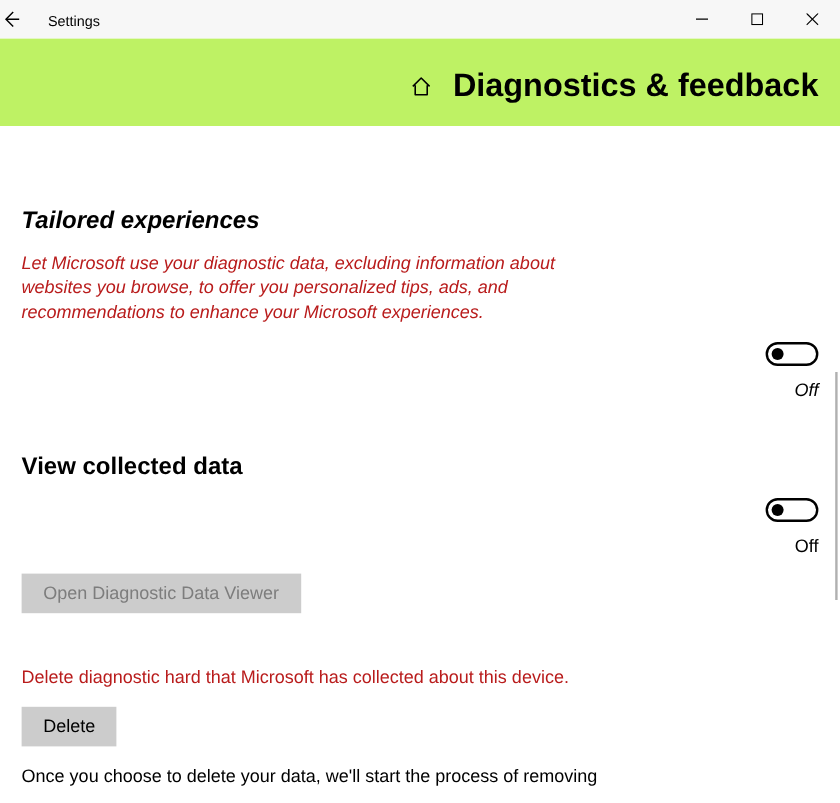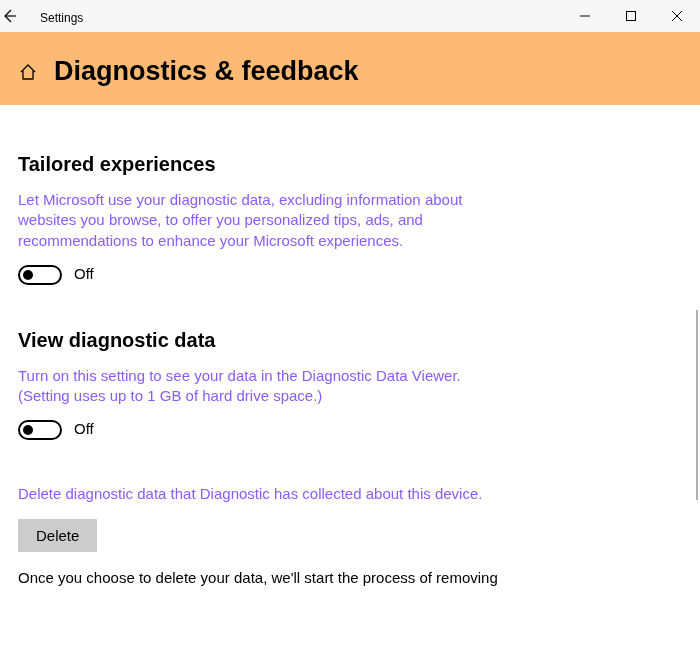--- a/index.html
+++ b/index.html
@@ -47,25 +47,26 @@
     }
     .wc-btn {
       width: 46px;
       height: 32px;
       display: flex;
       align-items: center;
       justify-content: center;
       color: #000;
     }
     .header-area {
-      background: #fdba74;
+      background: #bef264;
       padding: 24px 18px 18px 18px;
       display: flex;
       align-items: center;
       gap: 16px;
+      justify-content: flex-end;
     }
     .home-icon {
       width: 20px;
       height: 20px;
       display: flex;
       align-items: center;
       justify-content: center;
     }
     .page-title {
       font-size: 27px;
@@ -75,39 +76,41 @@
     .content {
       padding: 0 18px;
       height: calc(669px - 32px - 74px);
       overflow: hidden;
       position: relative;
     }
     .section {
       margin-top: 44px;
     }
     .section:first-child {
-      margin-top: 48px;
+      margin-top: 68px;
+      font-style: italic;
     }
     .section-heading {
       font-size: 20px;
       font-weight: 600;
       color: #000;
       margin-bottom: 14px;
     }
     .section-desc {
       font-size: 15px;
-      color: #8b5cf6;
+      color: #b91c1c;
       line-height: 1.35;
       max-width: 480px;
       margin-bottom: 14px;
     }
     .toggle-row {
       display: flex;
-      align-items: flex-start;
+      align-items: flex-end;
       gap: 12px;
+      flex-direction: column;
     }
     .toggle {
       width: 44px;
       height: 20px;
       border: 2px solid #000;
       border-radius: 10px;
       position: relative;
       background: #fff;
     }
     .toggle-knob {
@@ -201,31 +204,31 @@
     <p class="section-desc">Let Microsoft use your diagnostic data, excluding information about websites you browse, to offer you personalized tips, ads, and recommendations to enhance your Microsoft experiences.</p>
     <div class="toggle-row">
       <div class="toggle">
         <div class="toggle-knob"></div>
       </div>
       <span class="toggle-label">Off</span>
     </div>
   </div>
 
   <div class="section">
-    <h2 class="section-heading">View diagnostic data</h2>
-    <p class="section-desc">Turn on this setting to see your data in the Diagnostic Data Viewer. (Setting uses up to 1 GB of hard drive space.)</p>
+    <h2 class="section-heading">View collected data</h2>
     <div class="toggle-row">
       <div class="toggle">
         <div class="toggle-knob"></div>
       </div>
       <span class="toggle-label">Off</span>
     </div>
+    <button class="btn disabled">Open Diagnostic Data Viewer</button>
   </div>
 
   <div class="section">
-    <p class="section-desc">Delete diagnostic data that Diagnostic has collected about this device.</p>
+    <p class="section-desc">Delete diagnostic hard that Microsoft has collected about this device.</p>
     <button class="btn" style="margin-top:0;">Delete</button>
     <p class="bottom-cut">Once you choose to delete your data, we'll start the process of removing</p>
   </div>
 
 </div>
 
 <div class="scrollbar"></div>
 
 </body></html>

